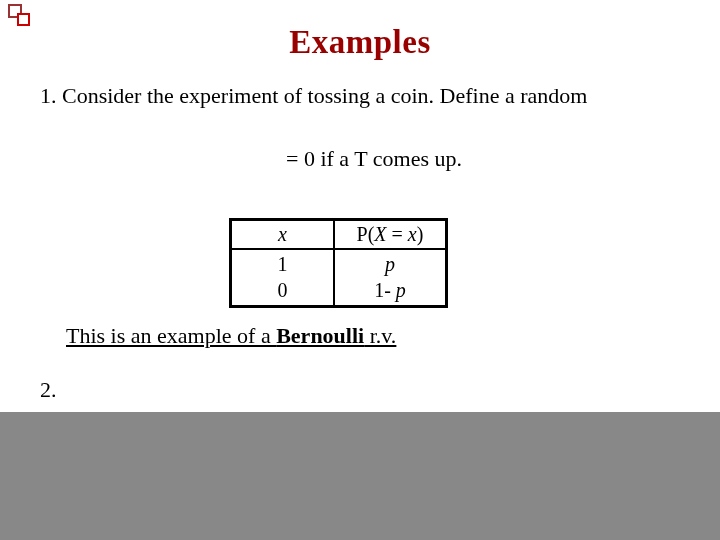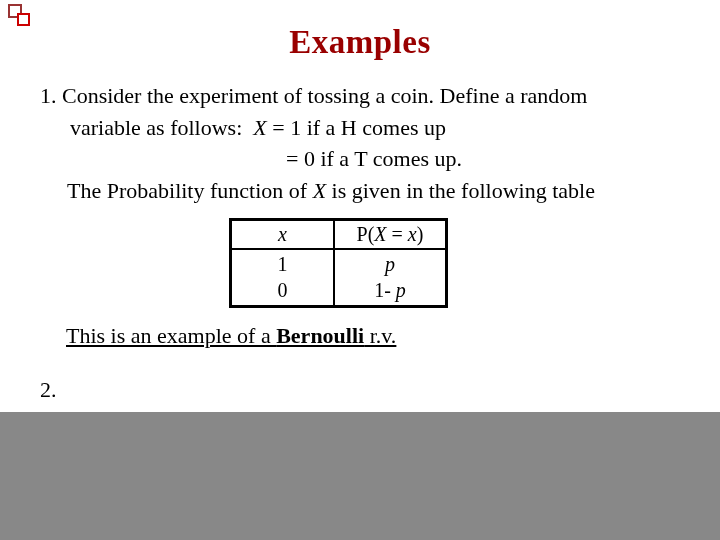--- a/index.html
+++ b/index.html
@@ -79,25 +79,23 @@
 <div class="slide">
 
   <div class="decor-sq sq-outer"></div>
   <div class="decor-sq sq-inner"></div>
 
   <div class="abs title">Examples</div>
 
   <div class="abs body-text" style="left:40px; top:83px;">1.</div>
   <div class="abs body-text" style="left:62px; top:83px;">Consider the experiment of tossing a coin. Define a random</div>
 
-  <div class="abs body-text" style="left:70px; top:115px;"><span>variable as follows:  </span><span class="it">X</span><span> = 1 if a H comes up</span></div>
 
   <div class="abs body-text" style="left:286px; top:146px;">= 0 if a T comes up.</div>
 
-  <div class="abs body-text" style="left:67px; top:178px;"><span>The Probability function of </span><span class="it">X</span><span> is given in the following table</span></div>
 
   <div class="ptable">
     <div class="cell head col1">
         <span class="it">x</span>
       </div>
     <div class="cell head">
         <span>P(</span>
         <span class="it">X</span>
         <span style="white-space:pre;"> = </span>
         <span class="it">x</span>

